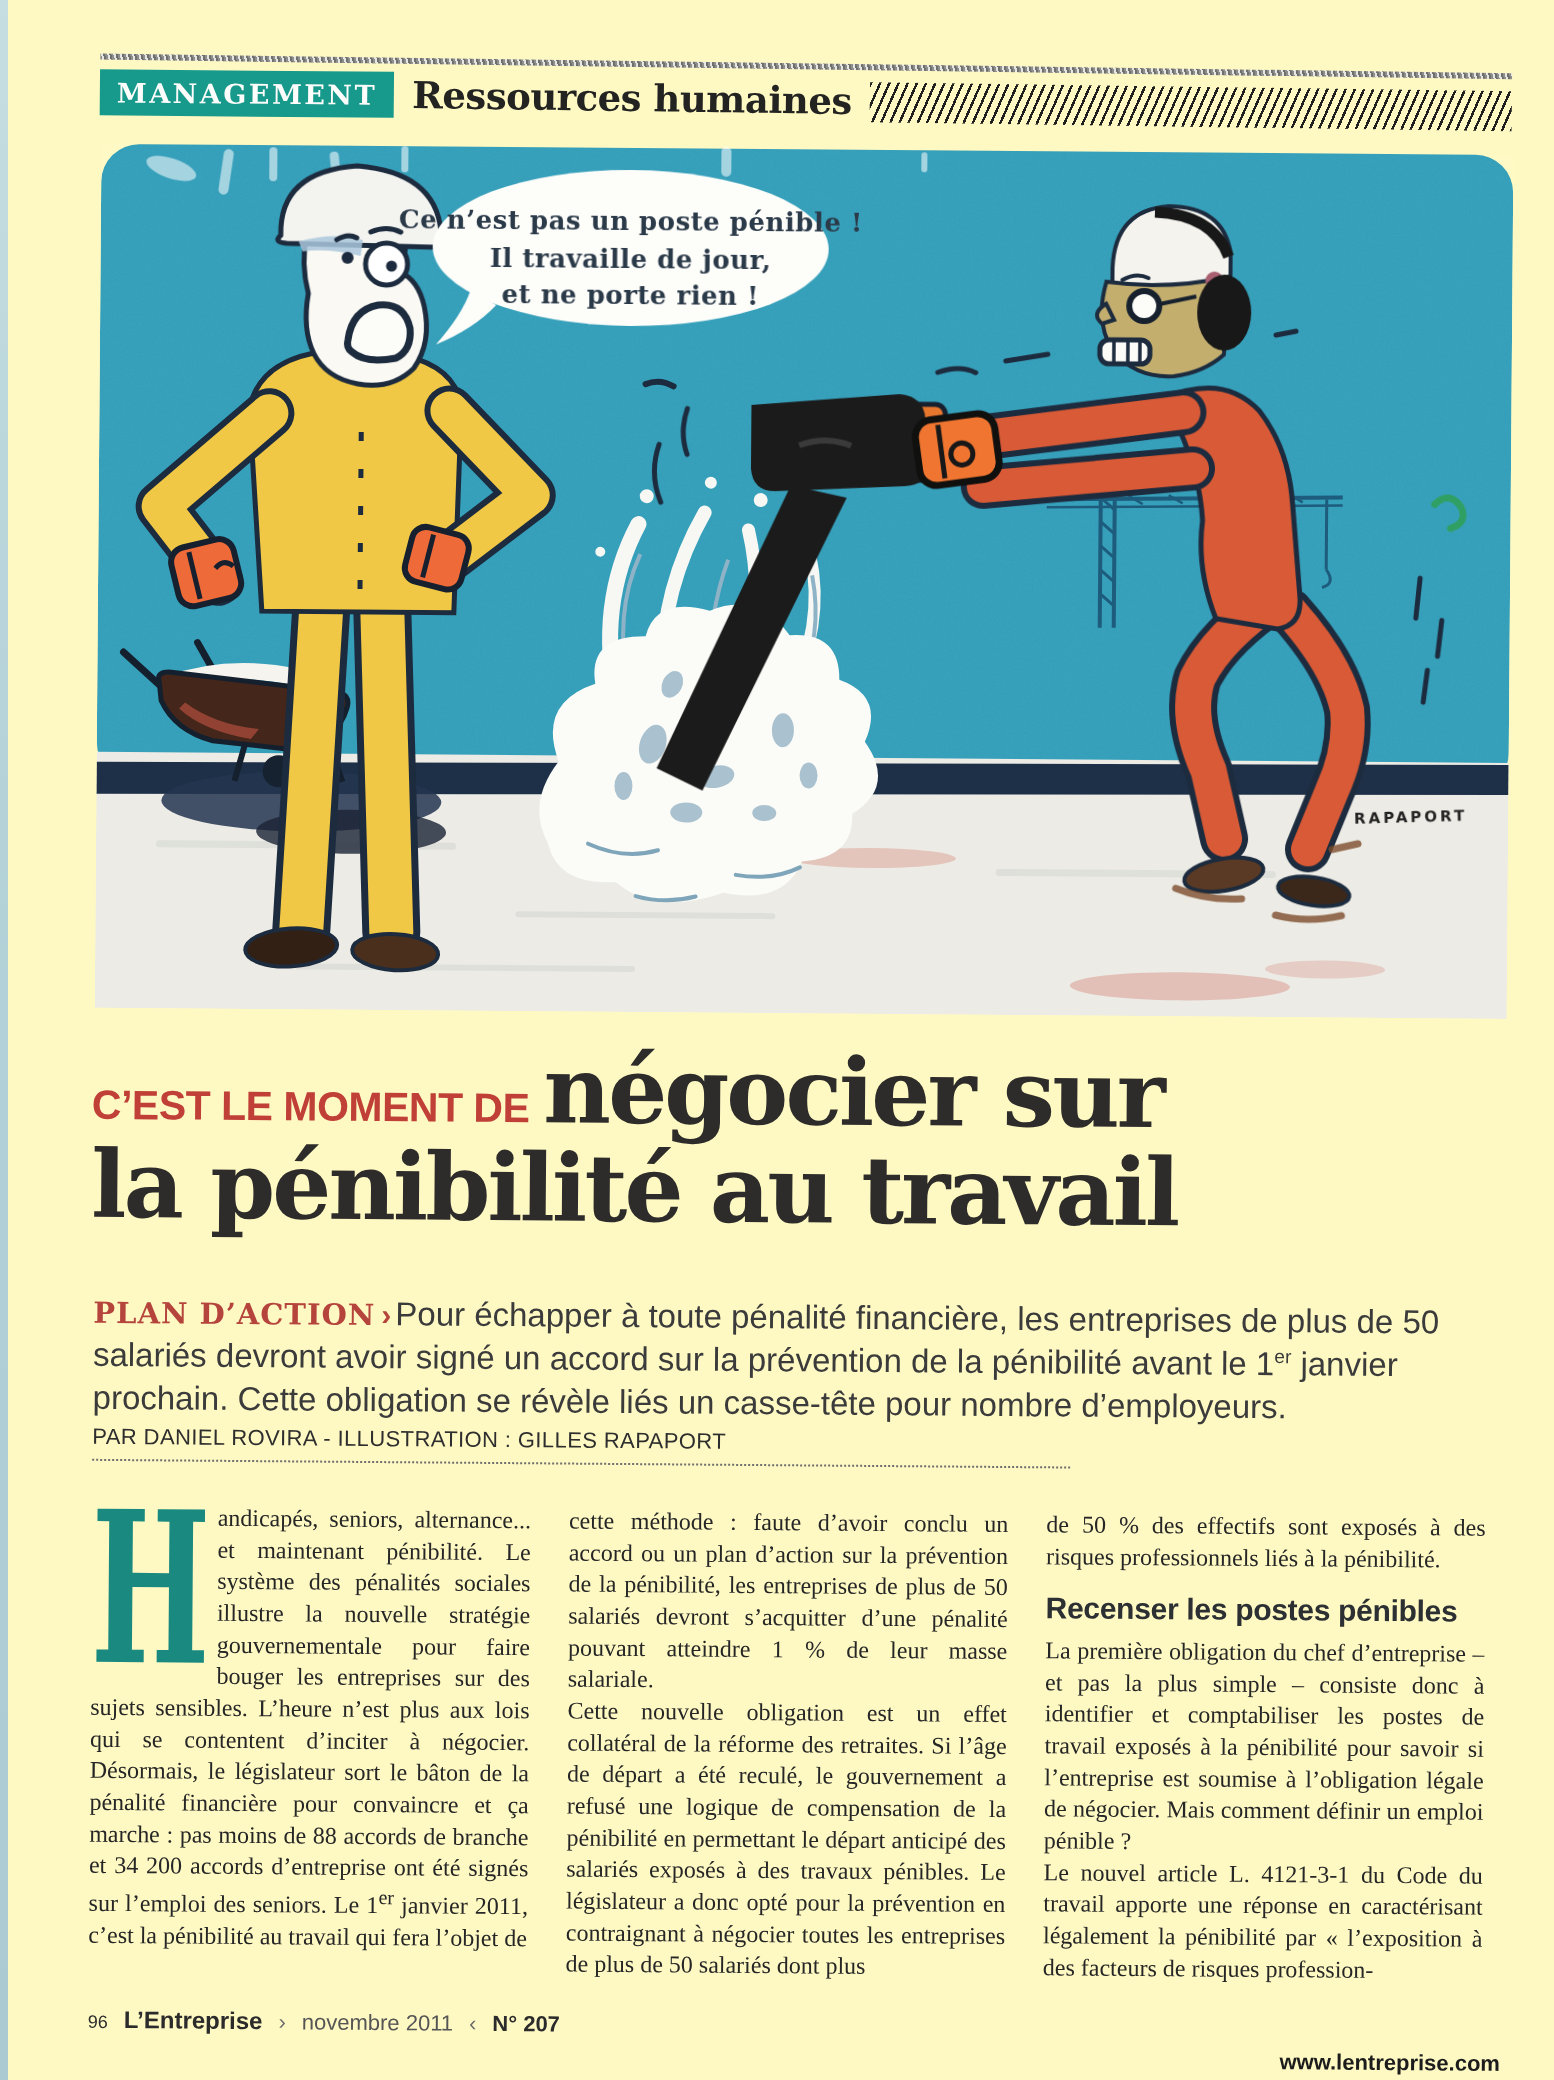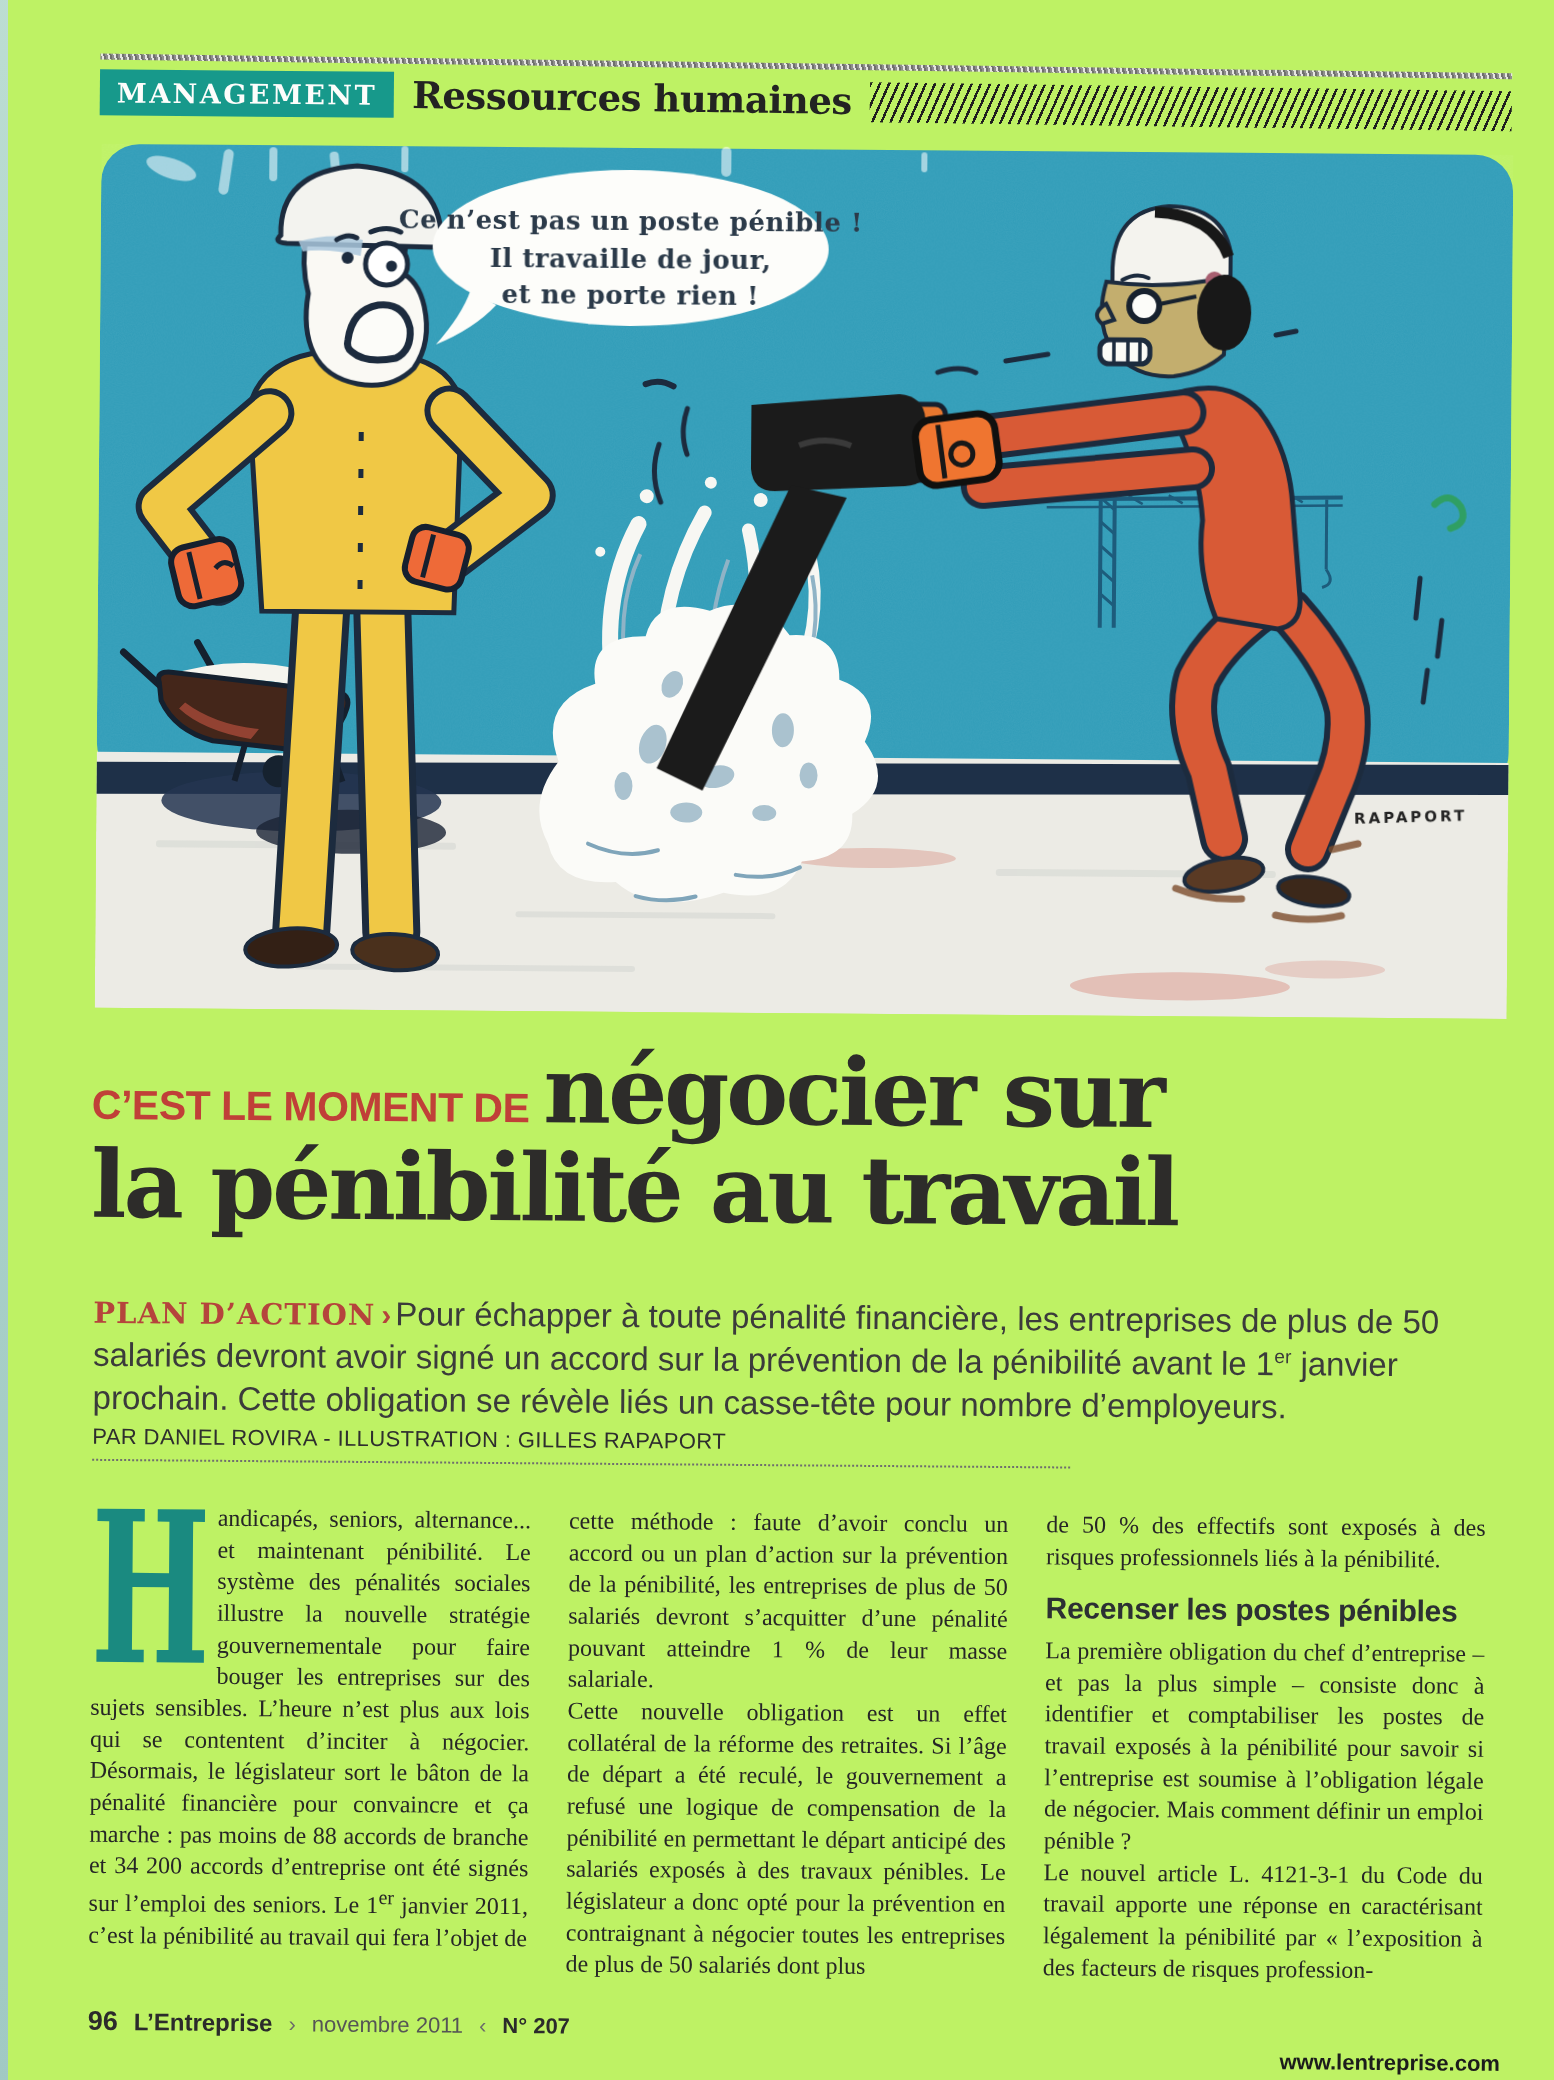--- a/index.html
+++ b/index.html
@@ -4,21 +4,21 @@
 <style>
   :root{
     --badge-teal:#17998b; --kicker-red:#c04038; --label-red:#b5443c;
     --dropcap-teal:#1a8a80; --sky:#2f9cb8; --suit-yellow:#f0c845;
     --suit-red:#d85a36; --glove-orange:#ee6a38; --outline-navy:#1c2b3e;
     --ground:#ecebe5; --band-navy:#1e3048; --ink:#2d2c2a;
   }
   *{margin:0;padding:0;box-sizing:border-box}
   body{width:1554px;height:2080px;background:#fbfaf7;overflow:hidden;
        font-family:"Liberation Sans",sans-serif;}
-  #page{position:relative;width:1554px;height:2080px;background:#bef264;overflow:hidden;}
+  #page{position:relative;width:1554px;height:2080px;background:#fef9c3;overflow:hidden;}
   #scan-edge{position:absolute;left:0;top:0;width:8px;height:2080px;
       background:linear-gradient(180deg,#bcd9e6,#a7cbdc 40%,#9cc2d4);opacity:.85;}
   #content{position:absolute;left:0;top:0;width:1554px;height:2080px;
       transform:rotate(0.45deg);transform-origin:120px 80px;}
 
   
   .header{position:absolute;left:100px;top:58px;width:1412px;transform:rotate(0.35deg);}
   .braid{height:6px;width:100%;
       background:repeating-linear-gradient(75deg,#8e8e8c 0 2px,#e6e6e2 2px 4px,#6f6f6d 4px 6px);
       margin-bottom:9px;}
@@ -69,21 +69,21 @@
   .col p{margin:0;}
   .dropcap{float:left;width:112px;height:160px;margin:8px 14px 2px 0;
       font-family:"DejaVu Serif",serif;font-weight:700;font-size:150px;line-height:118px;
       color:var(--dropcap-teal,#1a8a80);transform:scale(0.84,1.40);transform-origin:0 12px;}
   .subhead{font-family:"Liberation Sans",sans-serif;font-weight:700;font-size:30px;
       letter-spacing:-0.3px;color:#2c3033;margin:16px 0 7px;text-align:left;}
 
   
   .footer{position:absolute;left:103px;top:2006px;display:flex;align-items:baseline;gap:16px;
       color:#2b2b2b;}
-  .pageno{font-weight:700;font-size:27px;}
+  .pageno{font-weight:400;font-size:18px;}
   .mag{font-weight:700;font-size:24px;}
   .fsep{color:#6a6a6a;font-size:22px;}
   .fdate{color:#555;font-size:22px;}
   .fissue{font-weight:700;font-size:22px;}
   .website{position:absolute;left:1295px;top:2040px;font-weight:700;font-size:22px;color:#1c1c1c;}
 </style>
 </head>
 <body>
 
 <div id="page">

